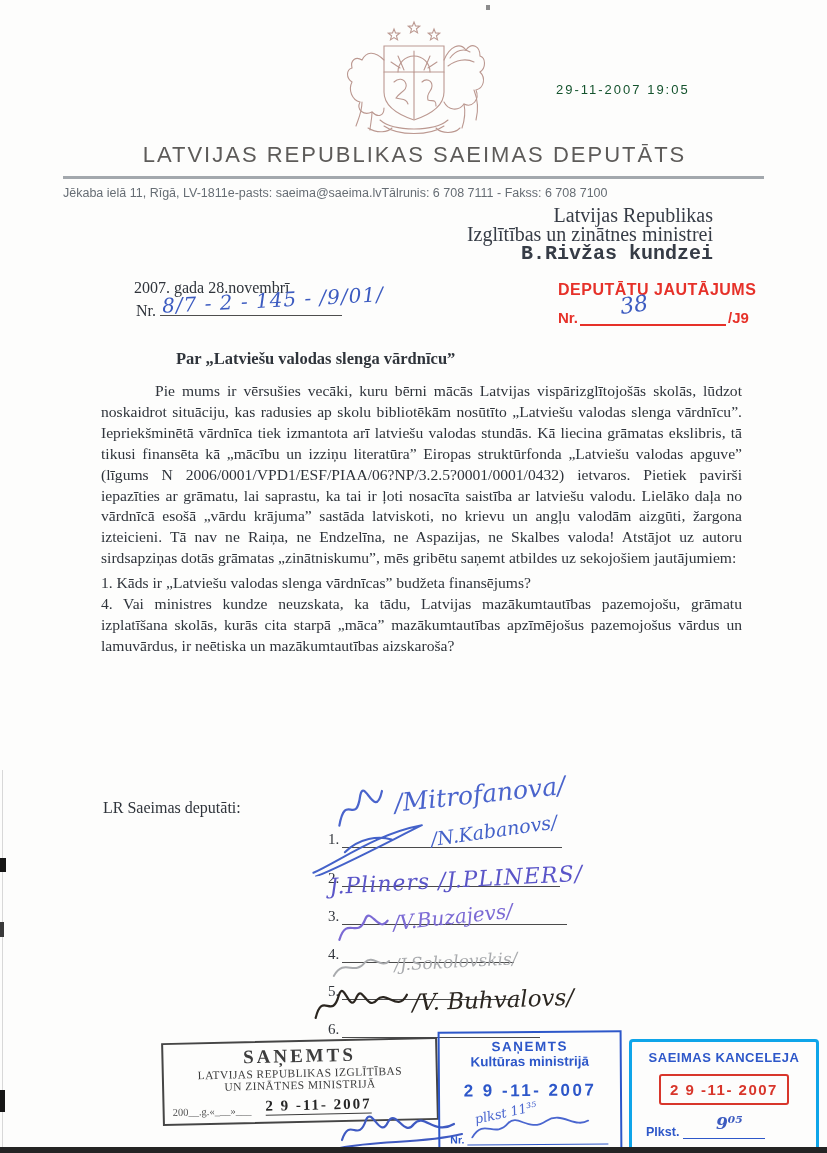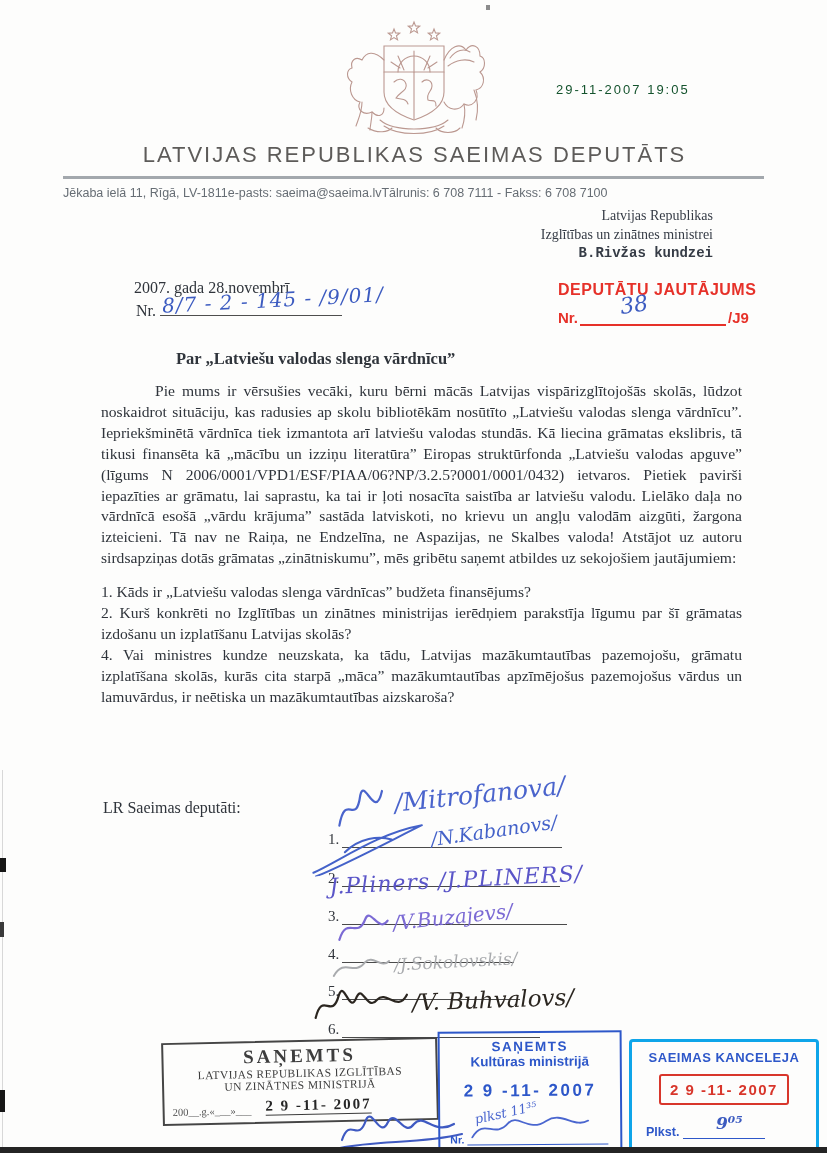--- a/index.html
+++ b/index.html
@@ -10,21 +10,21 @@
   
   .fax-ts{left:556px;top:82px;font-family:"Liberation Sans",sans-serif;font-size:13px;
           color:#14532d;letter-spacing:2px;filter:blur(.3px);}
   .doc-title{left:1px;top:142px;width:827px;text-align:center;font-family:"Liberation Sans",sans-serif;
              font-size:22px;letter-spacing:2px;color:#5d5b59;}
   .header-rule{left:63px;top:176px;width:701px;height:3px;background:#a3a8ad;}
   .contact-row{left:63px;top:186px;width:701px;display:flex;justify-content:flex-start;
                font-family:"Liberation Sans",sans-serif;font-size:12.5px;color:#666d74;}
 
   
-  .recipient{top:206px;right:114px;text-align:right;font-size:14px;line-height:19px;color:#363c46;}
+  .recipient{top:206px;right:114px;text-align:right;font-size:20px;line-height:19px;color:#363c46;}
   .recipient .b{font-weight:bold;font-family:Liberation Mono, monospace;}
 
   
   .ref-date{left:134px;top:279px;font-size:16px;}
   .ref-nr{left:136px;top:301px;font-size:16px;}
   .ref-line{display:inline-block;width:182px;border-bottom:1.5px solid #4e4e4e;height:14px;}
   .hand{font-family:"DejaVu Serif",serif;font-style:italic;color:#3c5bc0;}
   .ref-hand{left:162px;top:288px;font-size:20px;transform:rotate(-3deg);letter-spacing:1px;}
 
   
@@ -32,21 +32,21 @@
   .dq-title{font-size:16px;letter-spacing:.5px;}
   .dq-nr{margin-top:10px;font-size:15px;display:flex;align-items:flex-end;}
   .dq-line{display:inline-block;width:146px;border-bottom:2px solid #e63129;height:12px;margin:0 2px;}
   .dq-hand{left:620px;top:292px;font-size:22px;transform:rotate(-8deg);}
 
   
   .subject{left:176px;top:349px;font-size:16.5px;font-weight:bold;}
   .bodytext{left:101px;top:381px;width:641px;font-size:15.6px;line-height:20.9px;text-align:justify;}
   .bodytext p{margin:0;}
   .bodytext .para{text-indent:54px;}
-  .questions{margin-top:13px;}
+  .questions{margin-top:4px;}
 
   
   .sig-label{left:103px;top:799px;font-size:16px;}
   .sigrow{position:absolute;left:328px;display:flex;align-items:flex-end;height:26px;}
   .signo{font-size:15px;color:#33373d;margin-right:3px;}
   .sigline{display:inline-block;border-bottom:1.5px solid #4a4a4a;height:24px;}
   .sig{position:absolute;display:flex;align-items:center;gap:3px;transform-origin:left bottom;white-space:nowrap;}
   .sig svg{flex:none;}
   .r1{top:822px;} .r1 .sigline{width:220px;} .r1 .sig{left:8px;top:-36px;transform:rotate(-6deg);font-size:25px;color:#4a64cc;}
   .r2{top:861px;} .r2 .sigline{width:218px;} .r2 .sig{left:-16px;top:-26px;transform:rotate(-8deg);font-size:19px;color:#4462c9;}
@@ -148,21 +148,20 @@
       <span>/J9</span>
     </div>
   </div>
   <div class="abs hand dq-hand">38</div>
 
   <div class="abs subject">Par „Latviešu valodas slenga vārdnīcu”</div>
   <div class="abs bodytext">
     <p class="para">Pie mums ir vērsušies vecāki, kuru bērni mācās Latvijas vispārizglītojošās skolās, lūdzot noskaidrot situāciju, kas radusies ap skolu bibliotēkām nosūtīto „Latviešu valodas slenga vārdnīcu”. Iepriekšminētā vārdnīca tiek izmantota arī latviešu valodas stundās. Kā liecina grāmatas ekslibris, tā tikusi finansēta kā „mācību un izziņu literatūra” Eiropas struktūrfonda „Latviešu valodas apguve” (līgums N 2006/0001/VPD1/ESF/PIAA/06?NP/3.2.5?0001/0001/0432) ietvaros. Pietiek pavirši iepazīties ar grāmatu, lai saprastu, ka tai ir ļoti nosacīta saistība ar latviešu valodu. Lielāko daļa no vārdnīcā esošā „vārdu krājuma” sastāda latviskoti, no krievu un angļu valodām aizgūti, žargona izteicieni. Tā nav ne Raiņa, ne Endzelīna, ne Aspazijas, ne Skalbes valoda! Atstājot uz autoru sirdsapziņas dotās grāmatas „zinātniskumu”, mēs gribētu saņemt atbildes uz sekojošiem jautājumiem:</p>
     <div class="questions">
       <p>1. Kāds ir „Latviešu valodas slenga vārdnīcas” budžeta finansējums?</p>
-      <p>2. Kurš konkrēti no Izglītības un zinātnes ministrijas ierēdņiem parakstīja līgumu par šī grāmatas izdošanu un izplatīšanu Latvijas skolās?</p>
       <p>4. Vai ministres kundze neuzskata, ka tādu, Latvijas mazākumtautības pazemojošu, grāmatu izplatīšana skolās, kurās cita starpā „māca” mazākumtautības apzīmējošus pazemojošus vārdus un lamuvārdus, ir neētiska un mazākumtautības aizskaroša?</p>
     </div>
   </div>
 
   <div class="abs sig-label">LR Saeimas deputāti:</div>
 
   <div class="sigrow r1">
     <span class="signo">1.</span>
     <span class="sigline"></span>
     <span class="sig">

